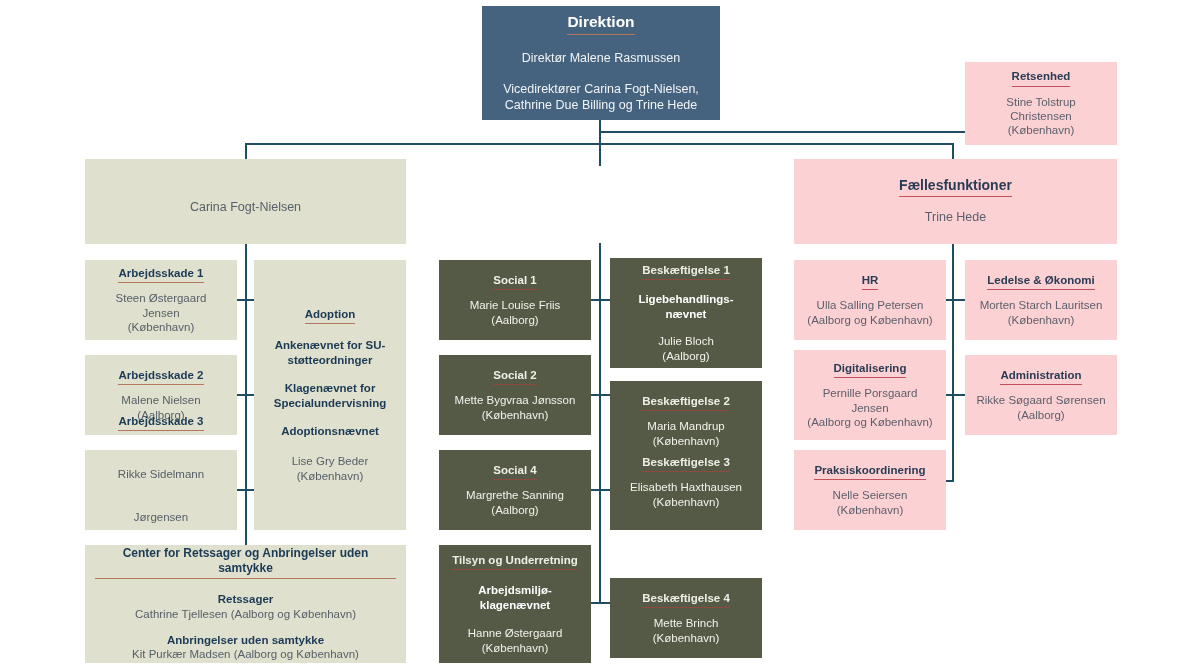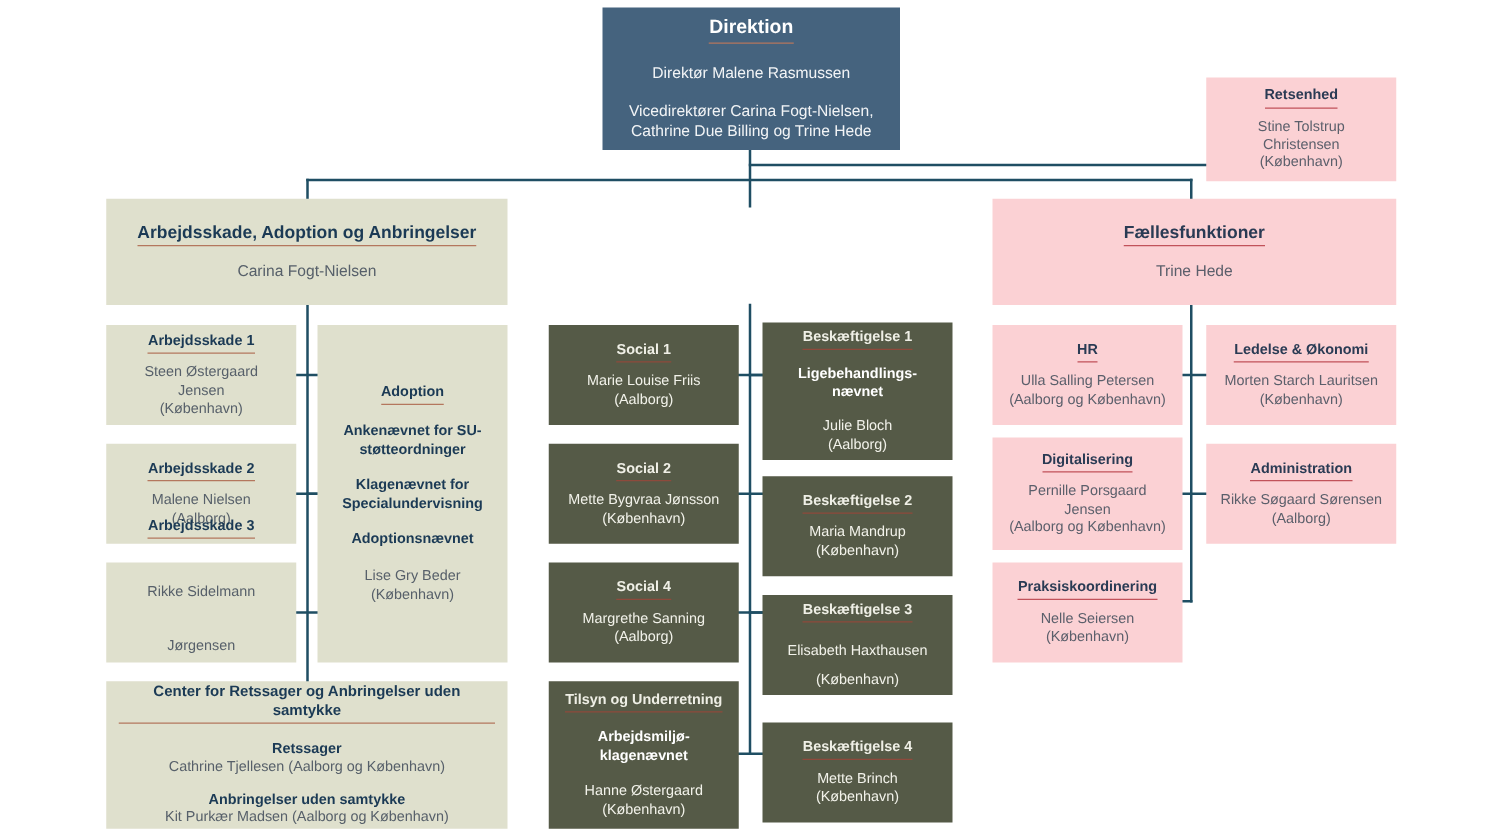--- a/index.html
+++ b/index.html
@@ -97,21 +97,20 @@
   </div>
 
   <div class="box t-pink" style="left:965px;top:62px;width:152px;height:83px;justify-content:center;padding:6px;">
     <span class="title unit-title">Retsenhed</span>
     <span class="sub unit-name">Stine Tolstrup</span>
     <span class="sub unit-name" style="margin-top:0">Christensen</span>
     <span class="sub unit-name" style="margin-top:0">(København)</span>
   </div>
 
   <div class="box t-beige" style="left:85px;top:159px;width:321px;height:85px;justify-content:center;padding:6px;">
-    <span class="title div-title">Arbejdsskade, Adoption og Anbringelser</span>
     <span class="sub div-name">Carina Fogt-Nielsen</span>
   </div>
 
 
   <div class="box t-pink" style="left:794px;top:159px;width:323px;height:85px;justify-content:center;padding:6px;">
     <span class="title div-title">Fællesfunktioner</span>
     <span class="sub div-name">Trine Hede</span>
   </div>
 
   <div class="box t-beige" style="left:85px;top:260px;width:152px;height:80px;justify-content:center;padding:5px;">
@@ -186,21 +185,21 @@
     <span class="sub unit-name" style="margin-top:13px;">Julie Bloch</span>
     <span class="sub unit-name" style="margin-top:0">(Aalborg)</span>
   </div>
 
   <div class="box t-olive" style="left:610px;top:381px;width:152px;height:80px;justify-content:center;padding:5px;">
     <span class="title unit-title">Beskæftigelse 2</span>
     <span class="sub unit-name">Maria Mandrup</span>
     <span class="sub unit-name" style="margin-top:0">(København)</span>
   </div>
 
-  <div class="box t-olive" style="left:610px;top:476px;width:152px;height:80px;justify-content:space-between;padding:5px;">
+  <div class="box t-olive" style="left:610px;top:450px;width:152px;height:80px;justify-content:flex-start;padding:5px;">
     <span class="title unit-title">Beskæftigelse 3</span>
     <span class="sub unit-name">Elisabeth Haxthausen</span>
     <span class="sub unit-name" style="margin-top:0">(København)</span>
   </div>
 
   <div class="box t-olive" style="left:610px;top:578px;width:152px;height:80px;justify-content:center;padding:5px;">
     <span class="title unit-title">Beskæftigelse 4</span>
     <span class="sub unit-name">Mette Brinch</span>
     <span class="sub unit-name" style="margin-top:0">(København)</span>
   </div>

